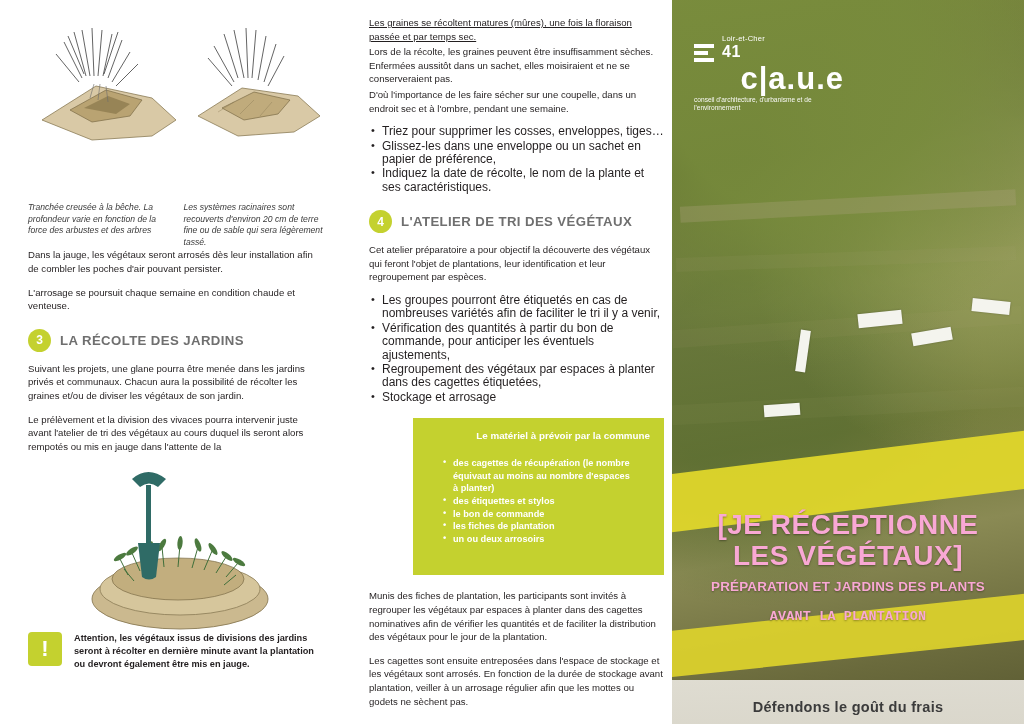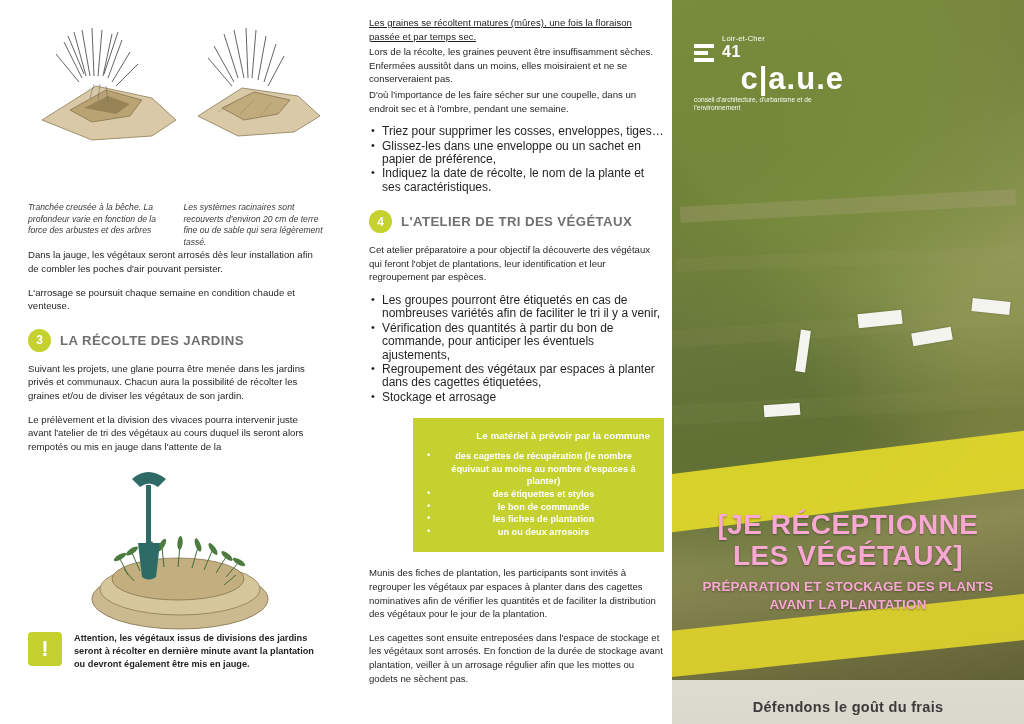--- a/index.html
+++ b/index.html
@@ -66,21 +66,21 @@
   .warn-badge span{color:#fff;font-size:22px;font-weight:bold;line-height:1;}
   .attention-text{
     font-size:9.2px;line-height:13px;font-weight:bold;color:#231f20;
   }
 
   
   .material-box{
     background:#c4d12f;color:#ffffff;padding:12px 14px 14px 14px;margin:14px 0 14px 0;
   }
   .material-box .mb-title{font-size:9.8px;font-weight:bold;text-align:right;margin-bottom:9px;}
-  .material-box ul{margin:0;padding:0;list-style:none;text-align:center;}
+  .material-box ul{margin:16px;padding:0;list-style:none;}
   .material-box li{
     position:relative;padding-left:10px;font-size:9.2px;line-height:12.6px;font-weight:bold;
   }
   .material-box li:before{content:"•";position:absolute;left:0;top:-1px;}
 
   
   .right-panel{
     position:absolute;left:672px;top:0;width:413px;height:724px;overflow:hidden;
     background:#4a5a24;
   }
@@ -247,21 +247,21 @@
   <div class="attention">
     <div class="warn-badge">
         <span>!</span>
       </div>
     <div class="attention-text">Attention, les végétaux issus de divisions des jardins seront à récolter en dernière minute avant la plantation ou devront également être mis en jauge.</div>
   </div>
 
   <div class="col-mid">
     <div class="body-text">
       <p style="margin-bottom:2px;text-decoration:underline;">Les graines se récoltent matures (mûres), une fois la floraison passée et par temps sec.</p>
-      <p style="margin-bottom:2px;">Lors de la récolte, les graines peuvent être insuffisamment sèches. Enfermées aussitôt dans un moins, elles moisiraient et ne se conserveraient pas.</p>
+      <p style="margin-bottom:2px;">Lors de la récolte, les graines peuvent être insuffisamment sèches. Enfermées aussitôt dans un sachet, elles moisiraient et ne se conserveraient pas.</p>
       <p>D'où l'importance de les faire sécher sur une coupelle, dans un endroit sec et à l'ombre, pendant une semaine.</p>
     </div>
 
     <ul class="dots">
       <li>Triez pour supprimer les cosses, enveloppes, tiges…</li>
       <li>Glissez-les dans une enveloppe ou un sachet en papier de préférence,</li>
       <li>Indiquez la date de récolte, le nom de la plante et ses caractéristiques.</li>
     </ul>
 
     <div class="section-head">
@@ -322,21 +322,21 @@
           <i></i>
         </div>
       <div class="logo-num">41</div>
       <div class="logo-caue">c|a.u.e</div>
       <div class="logo-sub">conseil d'architecture, d'urbanisme et de l'environnement</div>
     </div>
 
     <div class="headline">
       <div class="hl1">[JE RÉCEPTIONNE</div>
       <div class="hl1">LES VÉGÉTAUX]</div>
-      <div class="hl2">PRÉPARATION ET STOCKAGE DES PLANTS</div>
-      <div class="hl2" style="margin-top:0;">AVANT LA PLANTATION</div>
+      <div class="hl2">PRÉPARATION ET JARDINS DES PLANTS</div>
+      <div class="hl2" style="margin-top:12px;font-family:Liberation Mono, monospace;">AVANT LA PLANTATION</div>
     </div>
 
     <div class="footer-strip"></div>
     <div class="footer-text">Défendons le goût du frais</div>
   </div>
 
 </div>
 
 </body></html>

